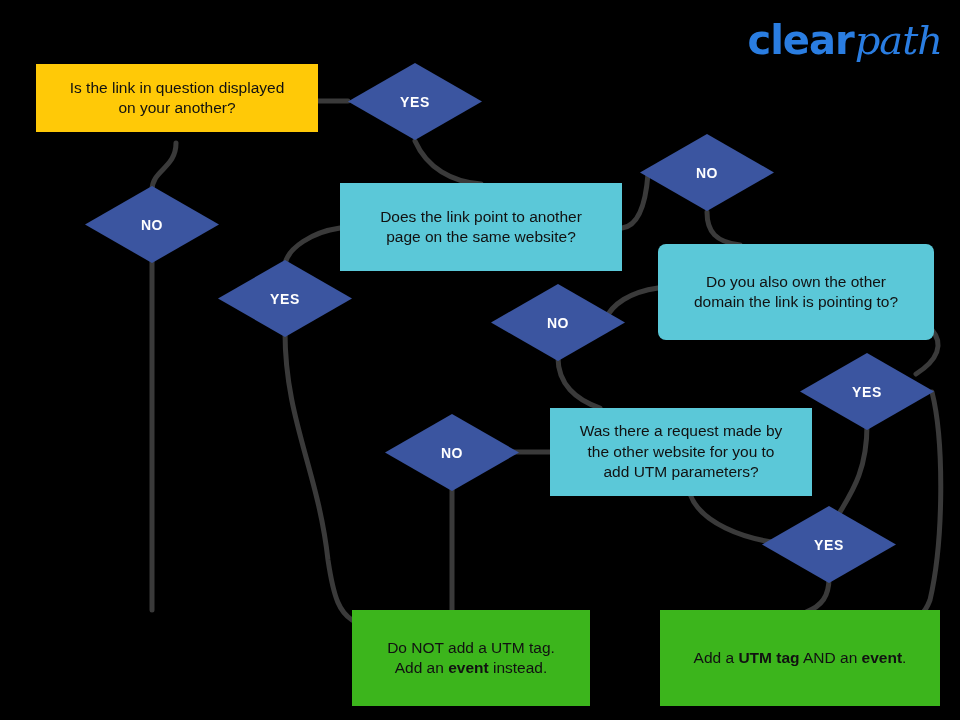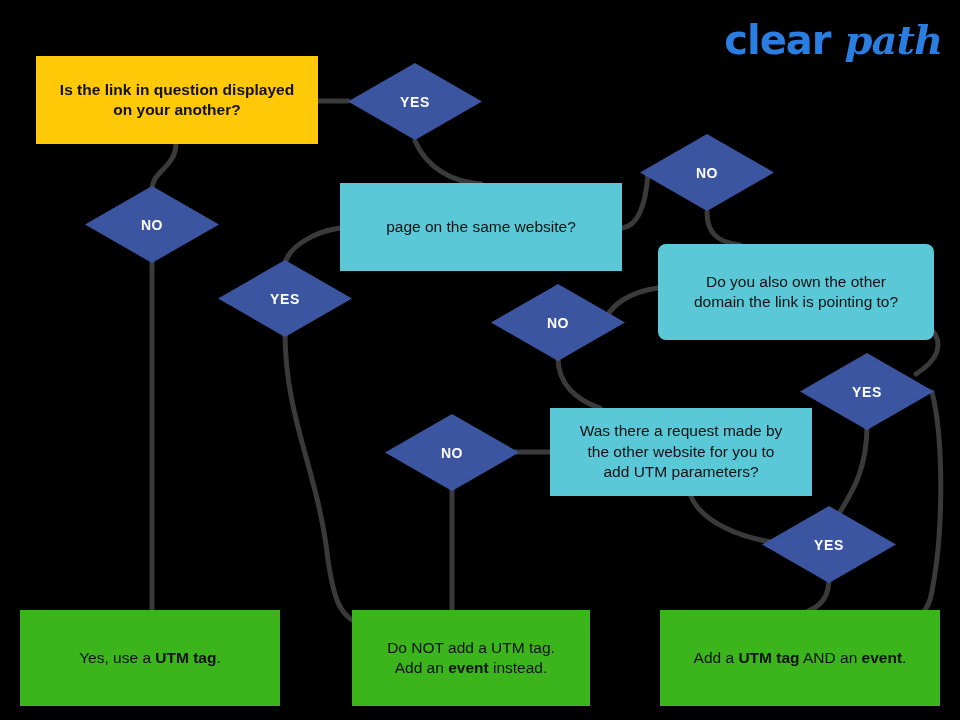--- a/index.html
+++ b/index.html
@@ -34,25 +34,25 @@
   #logo .lg-clear {
     font-family: "DejaVu Sans", sans-serif;
     font-weight: bold;
     font-size: 40px;
     color: #2a7de1;
     line-height: 1;
   }
   #logo .lg-path {
     font-family: "DejaVu Serif", serif;
     font-style: italic;
-    font-weight: bold;
+    font-weight: normal;
     font-size: 40px;
     color: #2a7de1;
     line-height: 1;
-    margin-left: 14px;
+    margin-left: 1px;
   }
 
   
   #links {
     position: absolute;
     left: 0; top: 0;
     width: 960px; height: 720px;
     pointer-events: none;
   }
   #links path {
@@ -143,39 +143,40 @@
 
     <path d="M452,488 L452,610"></path>
 
     <path d="M690,494 C700,522 742,540 788,544"></path>
 
     <path d="M829,578 C829,596 822,606 806,612"></path>
 
     <path d="M932,392 C944,440 944,540 930,600 C924,616 916,620 906,622"></path>
   </svg>
 
-  <div class="node box yellow" style="left:36px; top:56px; width:282px; height:88px;font-weight:bold;">
+  <div class="node box yellow" style="left:36px; top:64px; width:282px; height:68px;">
     <div>
       <span class="ln">Is the link in question displayed</span>
       <span class="ln">on your another?</span>
     </div>
   </div>
 
   <div class="node diamond" style="left:348px; top:63px; width:134px; height:77px;">
     <div class="dshape"></div>
     <span class="dlabel">YES</span>
   </div>
 
   <div class="node diamond" style="left:85px; top:186px; width:134px; height:77px;">
     <div class="dshape"></div>
     <span class="dlabel">NO</span>
   </div>
 
   <div class="node box cyan" style="left:340px; top:183px; width:282px; height:88px;">
     <div>
+      <span class="ln">Does the link point to another</span>
       <span class="ln">page on the same website?</span>
     </div>
   </div>
 
   <div class="node diamond" style="left:218px; top:260px; width:134px; height:77px;">
     <div class="dshape"></div>
     <span class="dlabel">YES</span>
   </div>
 
   <div class="node diamond" style="left:640px; top:134px; width:134px; height:77px;">
@@ -211,25 +212,20 @@
   <div class="node diamond" style="left:385px; top:414px; width:134px; height:77px;">
     <div class="dshape"></div>
     <span class="dlabel">NO</span>
   </div>
 
   <div class="node diamond" style="left:762px; top:506px; width:134px; height:77px;">
     <div class="dshape"></div>
     <span class="dlabel">YES</span>
   </div>
 
-  <div class="node box green" style="left:20px; top:610px; width:260px; height:96px;">
-    <div>
-      <span class="ln"><span>Yes, use a </span><b>UTM tag</b><span>.</span></span>
-    </div>
-  </div>
 
   <div class="node box green" style="left:352px; top:610px; width:238px; height:96px;">
     <div>
       <span class="ln">Do NOT add a UTM tag.</span>
       <span class="ln"><span>Add an </span><b>event</b><span> instead.</span></span>
     </div>
   </div>
 
   <div class="node box green" style="left:660px; top:610px; width:280px; height:96px;">
     <div>

